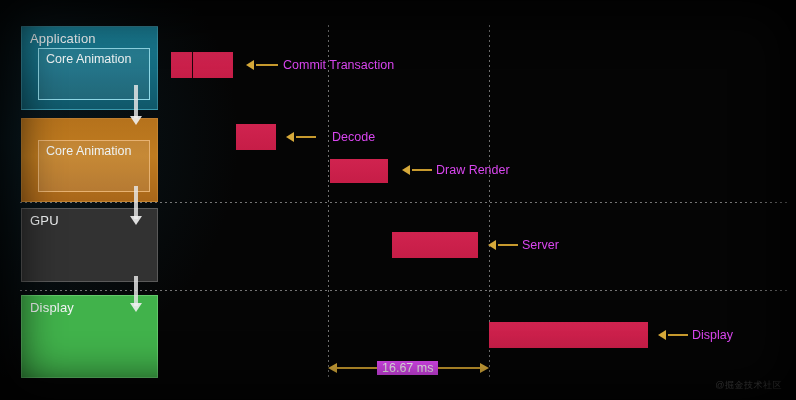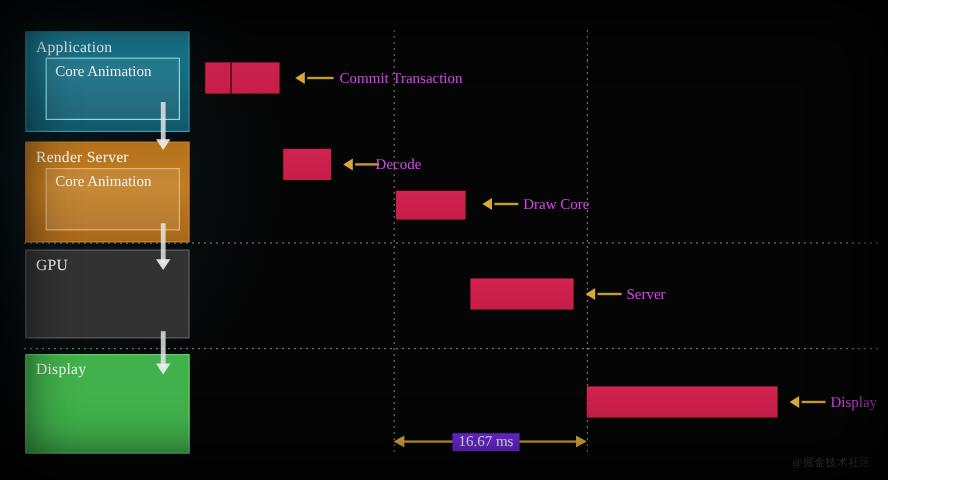--- a/index.html
+++ b/index.html
@@ -2,25 +2,25 @@
 <html><head>
 <meta charset="utf-8">
 <style>
   html, body {
     margin: 0;
     padding: 0;
     background: #ffffff;
   }
   #stage {
     position: relative;
-    width: 740px;
+    width: 796px;
     height: 400px;
     background: #050505;
     overflow: hidden;
-    font-family: Liberation Serif, serif;
+    font-family: Liberation Sans, sans-serif;
   }
   
   #glow {
     position: absolute;
     left: 0; top: 0;
     width: 260px; height: 400px;
     background: radial-gradient(ellipse at 0% 35%, rgba(20,70,90,0.32) 0%, rgba(5,5,5,0) 65%);
     pointer-events: none;
   }
   #vign {
@@ -167,21 +167,21 @@
     width: 0; height: 0;
     border-top: 5px solid transparent;
     border-bottom: 5px solid transparent;
   }
   .measure-arrow-l { border-right: 9px solid #d6a93a; }
   .measure-arrow-r { border-left: 9px solid #d6a93a; }
   #measure-text {
     position: absolute;
     font-size: 12.5px;
     color: #f3f3f3;
-    background: #6d28d9;
+    background: #d946ef;
     padding: 0 5px;
     white-space: nowrap;
   }
 
   #watermark {
     position: absolute;
     right: 14px;
     bottom: 8px;
     font-size: 9px;
     color: #4a4a4a;
@@ -204,21 +204,20 @@
   <div class="vdot" style="left:489px; top:25px; height:353px;"></div>
 
   <div class="panel" id="panel-application">
     <div class="panel-title">Application</div>
     <div class="inner-box">
       <div class="inner-label">Core Animation</div>
     </div>
   </div>
 
   <div class="panel" id="panel-renderserver">
-    <div class="panel-title">Render Server</div>
     <div class="inner-box">
       <div class="inner-label">Core Animation</div>
     </div>
   </div>
 
   <div class="panel" id="panel-gpu">
     <div class="panel-title">GPU</div>
   </div>
 
   <div class="panel" id="panel-display">
@@ -243,25 +242,25 @@
   <div class="bar" style="left:392px; top:232px; width:86px; height:26px;"></div>
 
   <div class="bar" style="left:489px; top:322px; width:159px; height:26px;"></div>
 
   <div class="callout-line" style="left:256px; top:64px; width:22px;"></div>
   <div class="callout-arrow" style="left:246px; top:60px;"></div>
   <div class="callout-label" style="left:283px; top:58px;">Commit Transaction</div>
 
   <div class="callout-line" style="left:296px; top:136px; width:20px;"></div>
   <div class="callout-arrow" style="left:286px; top:132px;"></div>
-  <div class="callout-label" style="left:313px; top:130px;">Decode</div>
+  <div class="callout-label" style="left:332px; top:130px;">Decode</div>
 
   <div class="callout-line" style="left:412px; top:169px; width:20px;"></div>
   <div class="callout-arrow" style="left:402px; top:165px;"></div>
-  <div class="callout-label" style="left:436px; top:163px;">Draw Core</div>
+  <div class="callout-label" style="left:436px; top:163px;">Draw Render</div>
 
   <div class="callout-line" style="left:498px; top:244px; width:20px;"></div>
   <div class="callout-arrow" style="left:488px; top:240px;"></div>
   <div class="callout-label" style="left:522px; top:238px;">Server</div>
 
   <div class="callout-line" style="left:668px; top:334px; width:20px;"></div>
   <div class="callout-arrow" style="left:658px; top:330px;"></div>
   <div class="callout-label" style="left:692px; top:328px;">Display</div>
 
   <div id="measure-line" style="left:332px; top:367px; width:153px;"></div>

